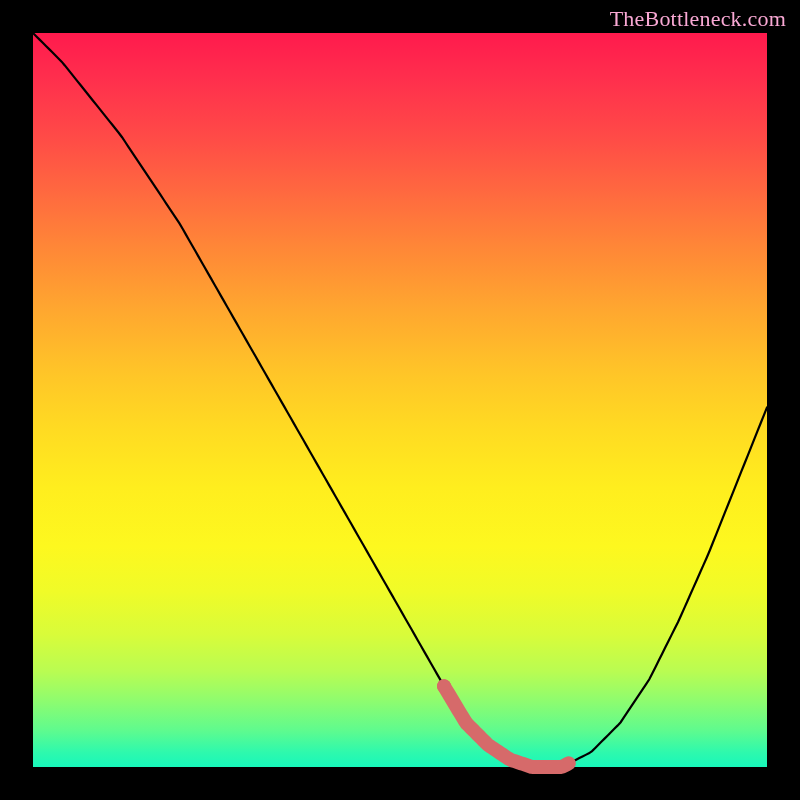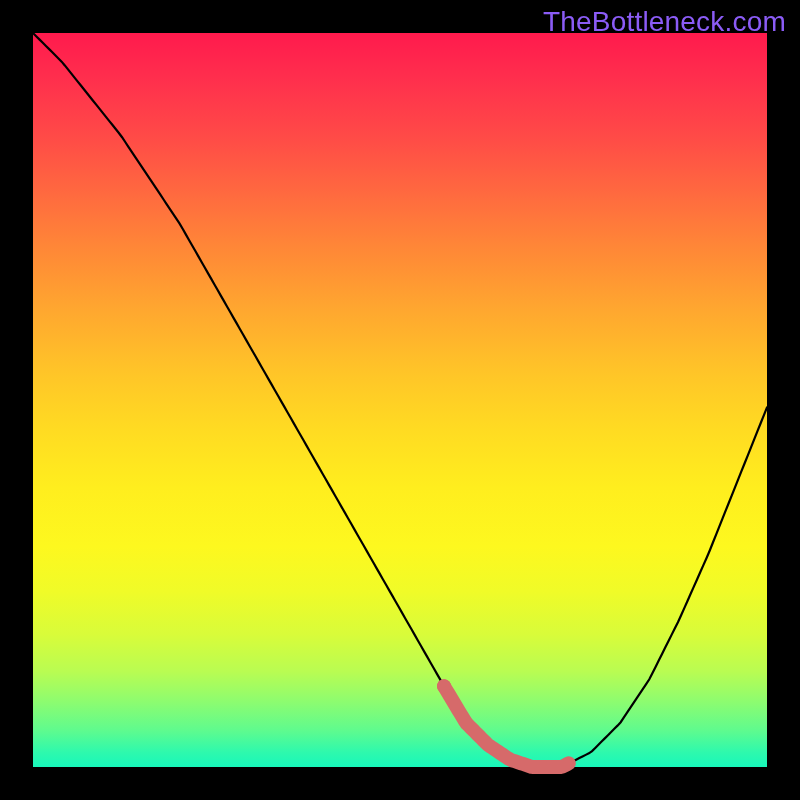--- a/index.html
+++ b/index.html
@@ -1,24 +1,25 @@
 <!DOCTYPE html>
 <html><head>
 <meta charset="utf-8">
 <style>
   * { margin: 0; padding: 0; box-sizing: border-box; }
   body { width: 800px; height: 800px; background: #000; position: relative; font-family: Arial, sans-serif; }
   .attribution {
     position: absolute;
     top: 6px;
     right: 14px;
-    color: #8b5cf6;
-    font-size: 28px;
+    color: #f9a8d4;
+    font-size: 22px;
     font-weight: 400;
     letter-spacing: 0.2px;
+    font-family: Liberation Serif, serif;
   }
   .plot-area {
     position: absolute;
     left: 33px;
     top: 33px;
     width: 734px;
     height: 734px;
   }
   .gradient-fill {
     position: absolute;

